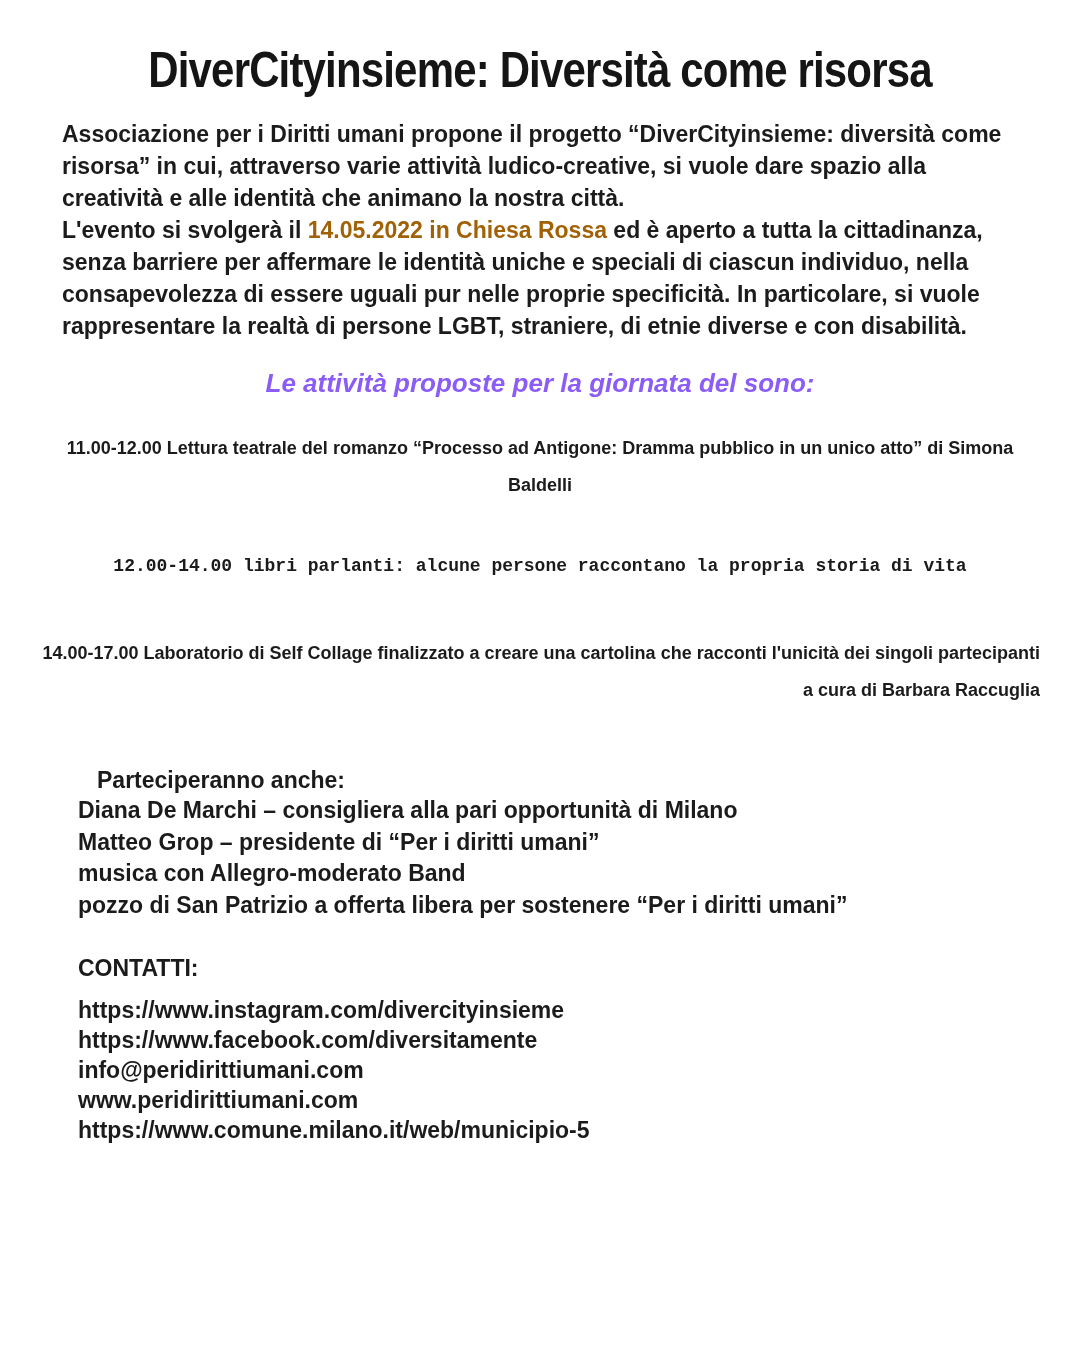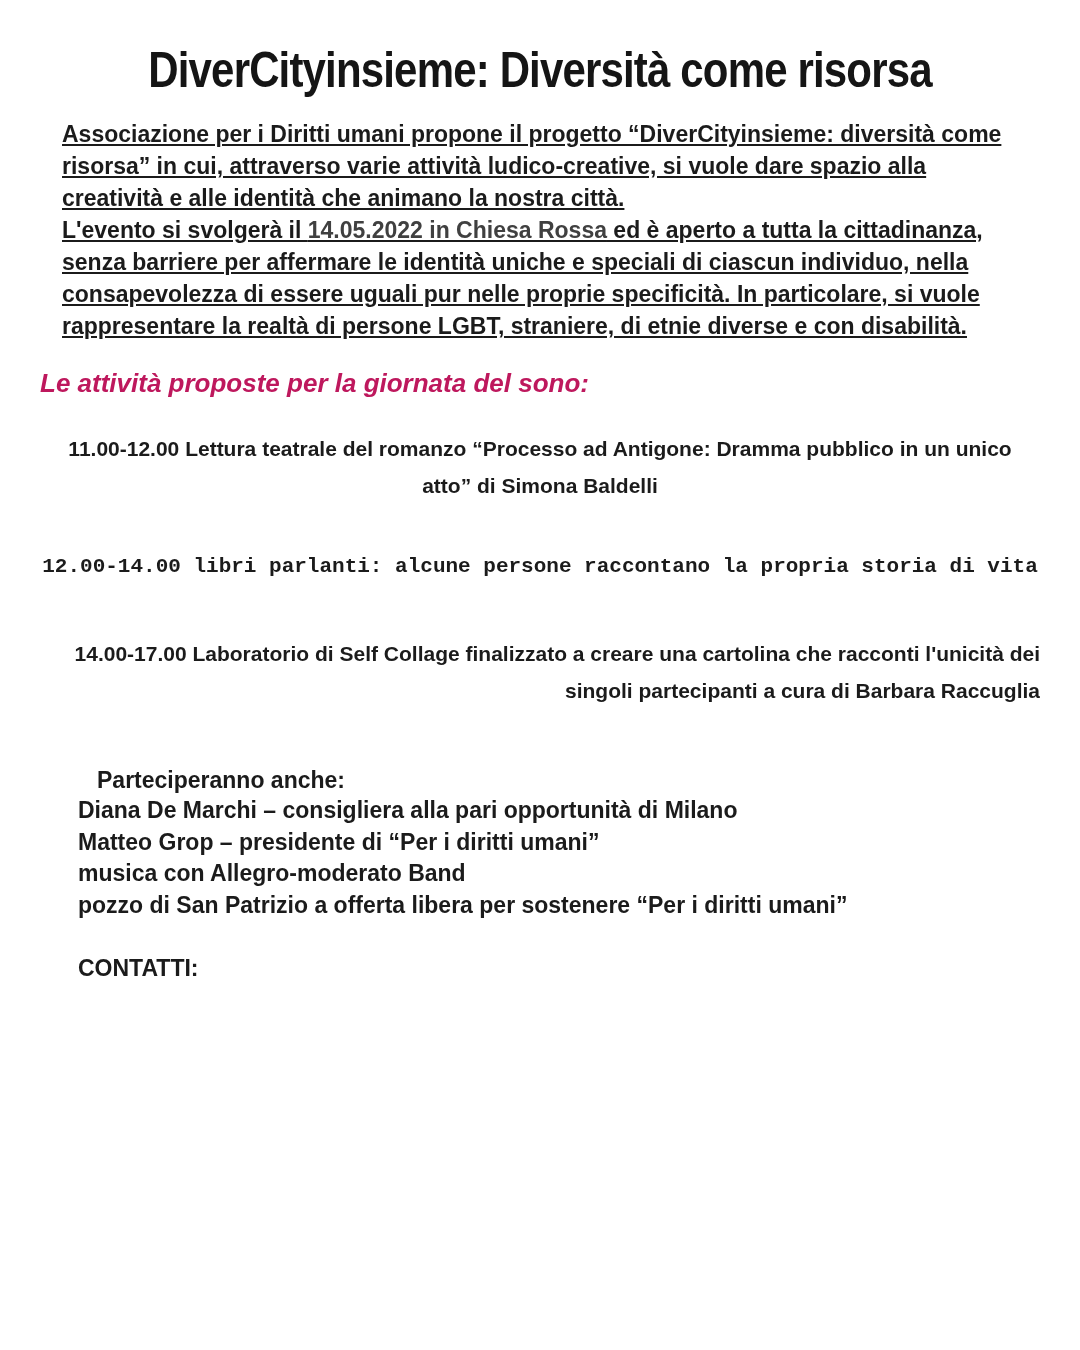--- a/index.html
+++ b/index.html
@@ -23,34 +23,33 @@
     letter-spacing: -1px;
     transform: scaleX(0.84);
     transform-origin: center;
     white-space: nowrap;
     color: #151515;
   }
   .intro {
     margin: 20px 30px 0 22px;
     font-size: 23px;
     line-height: 32px;
-    text-decoration: underline;
   }
-  .accent { color: #404040; }
+  .accent { color: #a16207; }
   .schedule-heading {
     margin: 26px 0 0 0;
-    text-align: left;
+    text-align: center;
     font-style: italic;
     font-size: 26px;
     line-height: 30px;
-    color: #be185d;
+    color: #8b5cf6;
   }
   .sched {
     text-align: center;
-    font-size: 21px;
+    font-size: 18px;
     line-height: 37px;
     margin: 0 auto;
   }
   .sched-1 { margin-top: 32px; max-width: 970px; }
   .sched-2 { margin-top: 44px; max-width: 1030px; font-family: Liberation Mono, monospace; }
   .sched-3 { margin-top: 50px; max-width: 1000px; text-align: right; }
   .sched-4 { margin-top: 46px; }
   .left-block { margin-left: 38px; margin-right: 40px; }
   .participants-heading {
     margin-top: 56px;
@@ -98,15 +97,22 @@
     <div class="participants-heading">Parteciperanno anche:</div>
     <div class="guest-lines">
       <div>Diana De Marchi – consigliera alla pari opportunità di Milano</div>
       <div>Matteo Grop – presidente di “Per i diritti umani”</div>
       <div>musica con Allegro-moderato Band</div>
       <div>pozzo di San Patrizio a offerta libera per sostenere “Per i diritti umani”</div>
     </div>
 
 
     <div class="contacts-heading">CONTATTI:</div>
+    <div class="contact-lines">
+      <div>https://www.instagram.com/divercityinsieme</div>
+      <div>https://www.facebook.com/diversitamente</div>
+      <div>info@peridirittiumani.com</div>
+      <div>www.peridirittiumani.com</div>
+      <div>https://www.comune.milano.it/web/municipio-5</div>
+    </div>
   </div>
 
 </div>
 
 </body></html>

